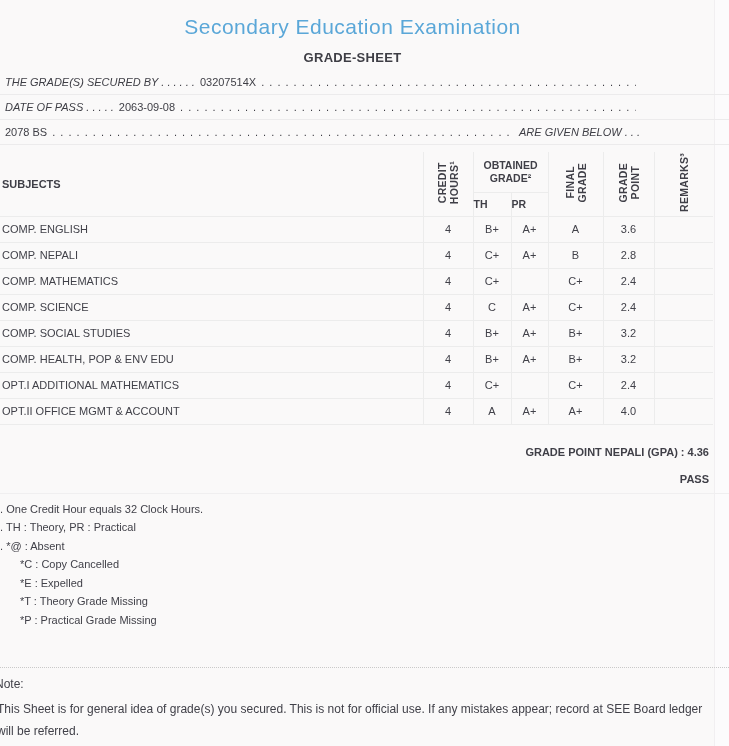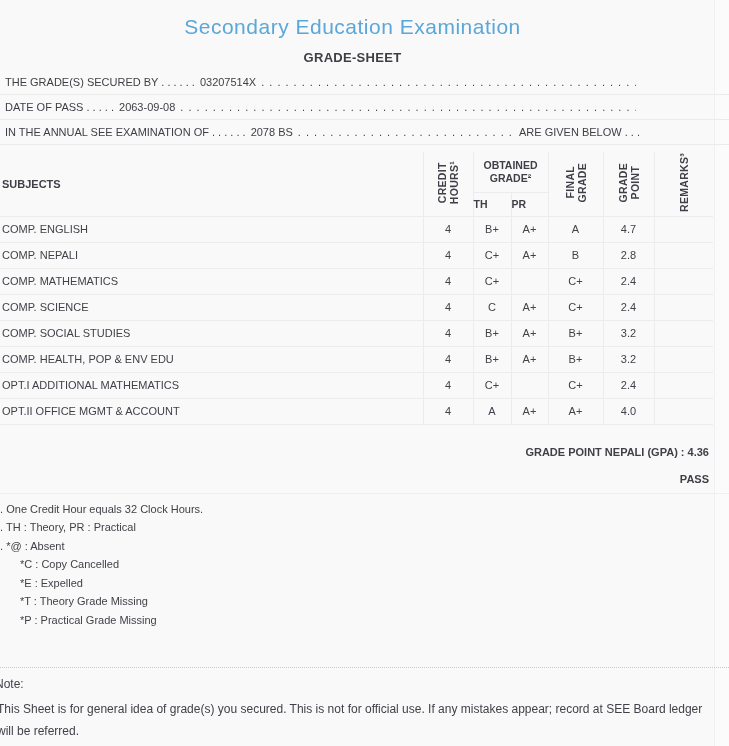--- a/index.html
+++ b/index.html
@@ -26,24 +26,24 @@
     font-size: 13px; font-weight: bold; color: #3e3e45; letter-spacing: 0.3px;
   }
 
   .fields { margin-top: 5px; width: 745px; }
   .field-row {
     display: flex; align-items: center; height: 25px;
     border-bottom: 1px solid #ecebec;
     padding-left: 13px; padding-right: 97px;
     font-size: 11px; white-space: nowrap; overflow: hidden; color: #3e3e45;
   }
-  .field-label { flex: 0 0 auto; margin-right: 5px; }
+  .field-label { flex: 0 0 auto; margin-right: 5px; font-style: italic; }
   .field-value { flex: 0 0 auto; margin-right: 5px; }
   .field-dots { flex: 1 1 0; min-width: 0; overflow: hidden; white-space: nowrap; letter-spacing: 1px; }
-  .field-tail { flex: 0 0 auto; padding-left: 4px; }
+  .field-tail { flex: 0 0 auto; padding-left: 4px; font-style: italic; }
 
   table {
     margin-top: 7px; width: 721px;
     border-collapse: collapse; table-layout: fixed;
     border-bottom: 1px solid #ececec;
   }
   thead th { font-size: 10.5px; font-weight: bold; color: #3f3f47; vertical-align: middle; }
   .row-main th { height: 40px; }
   .row-sub th { height: 24px; text-align: left; }
   .bl { border-left: 1px solid #ececec; }
@@ -89,21 +89,20 @@
       <span class="field-dots">. . . . . . . . . . . . . . . . . . . . . . . . . . . . . . . . . . . . . . . . . . . . . . . . . . . . . . . . . . . . . . . . . . . . . . . . . . . . . . . . . . . . . . . . . . . . . . . . . . . .</span>
       <span class="field-tail"></span>
     </div>
     <div class="field-row">
       <span class="field-label">DATE OF PASS . . . . .</span>
       <span class="field-value">2063-09-08</span>
       <span class="field-dots">. . . . . . . . . . . . . . . . . . . . . . . . . . . . . . . . . . . . . . . . . . . . . . . . . . . . . . . . . . . . . . . . . . . . . . . . . . . . . . . . . . . . . . . . . . . . . . . . . . . .</span>
       <span class="field-tail"></span>
     </div>
     <div class="field-row">
-      <span class="field-label">IN THE ANNUAL SEE EXAMINATION OF . . . . . .</span>
       <span class="field-value">2078 BS</span>
       <span class="field-dots">. . . . . . . . . . . . . . . . . . . . . . . . . . . . . . . . . . . . . . . . . . . . . . . . . . . . . . . . . . . . . . . . . . . . . . . . . . . . . . . . . . . . . . . . . . . . . . . . . . . .</span>
       <span class="field-tail">ARE GIVEN BELOW . . .</span>
     </div>
   </div>
 
   <table>
     <colgroup>
       <col style="width:431px">
         <col style="width:50px">
@@ -131,21 +130,21 @@
         <th class="bl">PR</th>
       </tr>
     </thead>
     <tbody>
       <tr>
         <td class="subject">COMP. ENGLISH</td>
         <td class="bl">4</td>
         <td class="bl">B+</td>
         <td class="bl">A+</td>
         <td class="bl">A</td>
-        <td class="bl">4.7</td>
+        <td class="bl">3.6</td>
         <td class="bl"></td>
       </tr>
       <tr>
         <td class="subject">COMP. NEPALI</td>
         <td class="bl">4</td>
         <td class="bl">C+</td>
         <td class="bl">A+</td>
         <td class="bl">B</td>
         <td class="bl">2.8</td>
         <td class="bl"></td>

